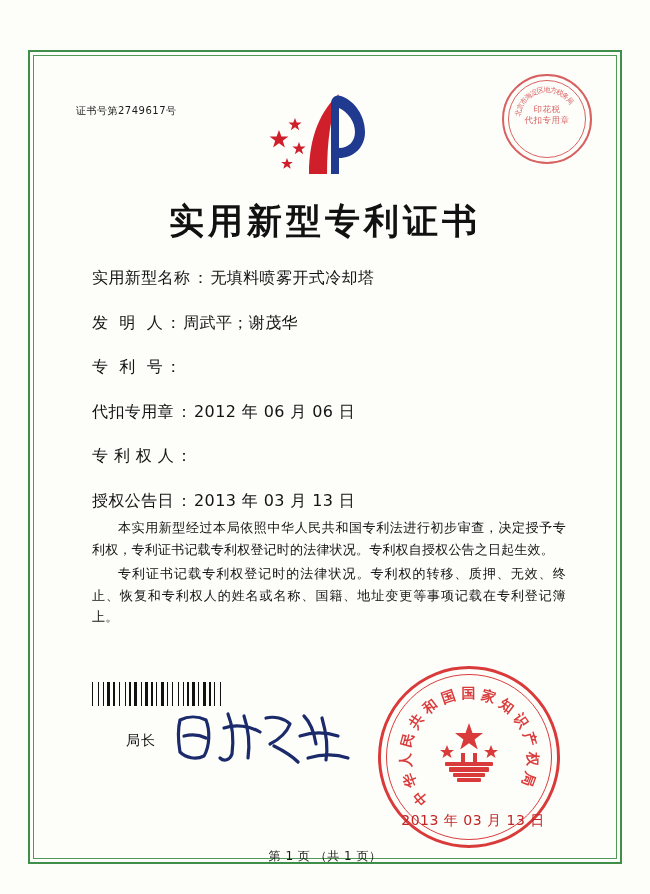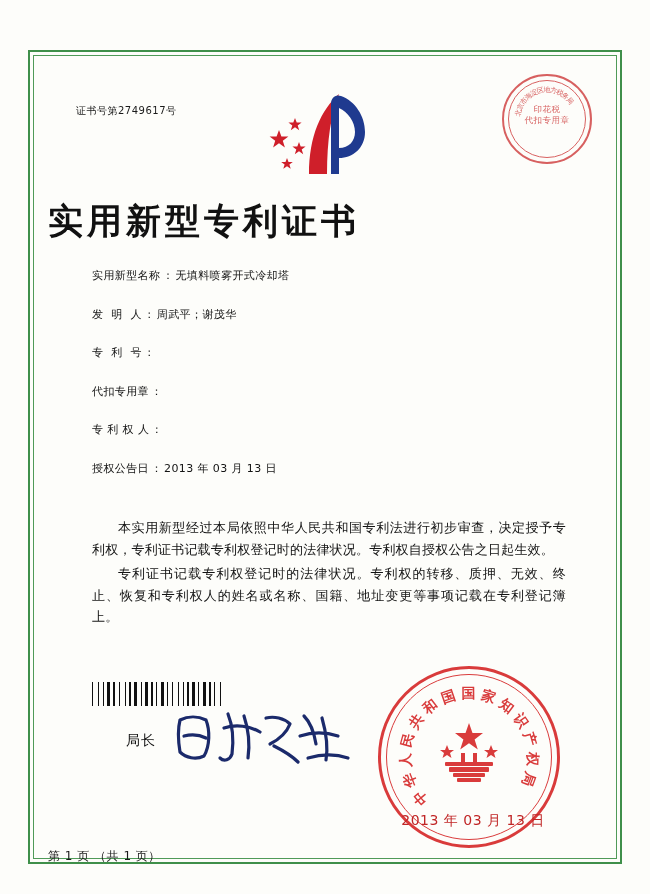--- a/index.html
+++ b/index.html
@@ -110,40 +110,40 @@
     width: 120px;
     height: 92px;
   }
 
   
   .doc-title {
     position: absolute;
     left: 0;
     right: 0;
     top: 128px;
-    text-align: left;
+    text-align: center;
     font-size: 35px;
     font-weight: bold;
     letter-spacing: 4px;
     color: #111111;
     font-family: "DejaVu Sans", sans-serif;
   }
 
   
   .fields {
     position: absolute;
     left: 44px;
     right: 40px;
     top: 198px;
   }
   .field-row {
     display: flex;
     align-items: center;
     margin-bottom: 23.5px;
-    font-size: 11px;
+    font-size: 16px;
     color: #131313;
     font-family: "DejaVu Sans", sans-serif;
   }
   .field-label {
     white-space: pre;
     letter-spacing: 0.4px;
   }
   .field-sep {
     padding: 0 2px;
   }
@@ -257,20 +257,21 @@
     font-family: "DejaVu Sans", sans-serif;
     letter-spacing: 0.5px;
   }
 
   
   .footer {
     position: absolute;
     left: 0;
     right: 0;
     top: 778px;
+    text-align: center;
     font-size: 12px;
     color: #1a1a1a;
     font-family: "DejaVu Sans", sans-serif;
     letter-spacing: 0.5px;
   }
 </style>
 </head>
 <body>
 
 <div class="page">
@@ -332,20 +333,21 @@
         <span class="field-sep">：</span>
         <span class="field-value">周武平；谢茂华</span>
       </div>
       <div class="field-row">
         <span class="field-label">专  利  号</span>
         <span class="field-sep">：</span>
       </div>
       <div class="field-row">
         <span class="field-label">代扣专用章</span>
         <span class="field-sep">：</span>
+        <span class="field-value">2012 年 06 月 06 日</span>
       </div>
       <div class="field-row">
         <span class="field-label">专 利 权 人</span>
         <span class="field-sep">：</span>
       </div>
       <div class="field-row">
         <span class="field-label">授权公告日</span>
         <span class="field-sep">：</span>
         <span class="field-value">2013 年 03 月 13 日</span>
       </div>

